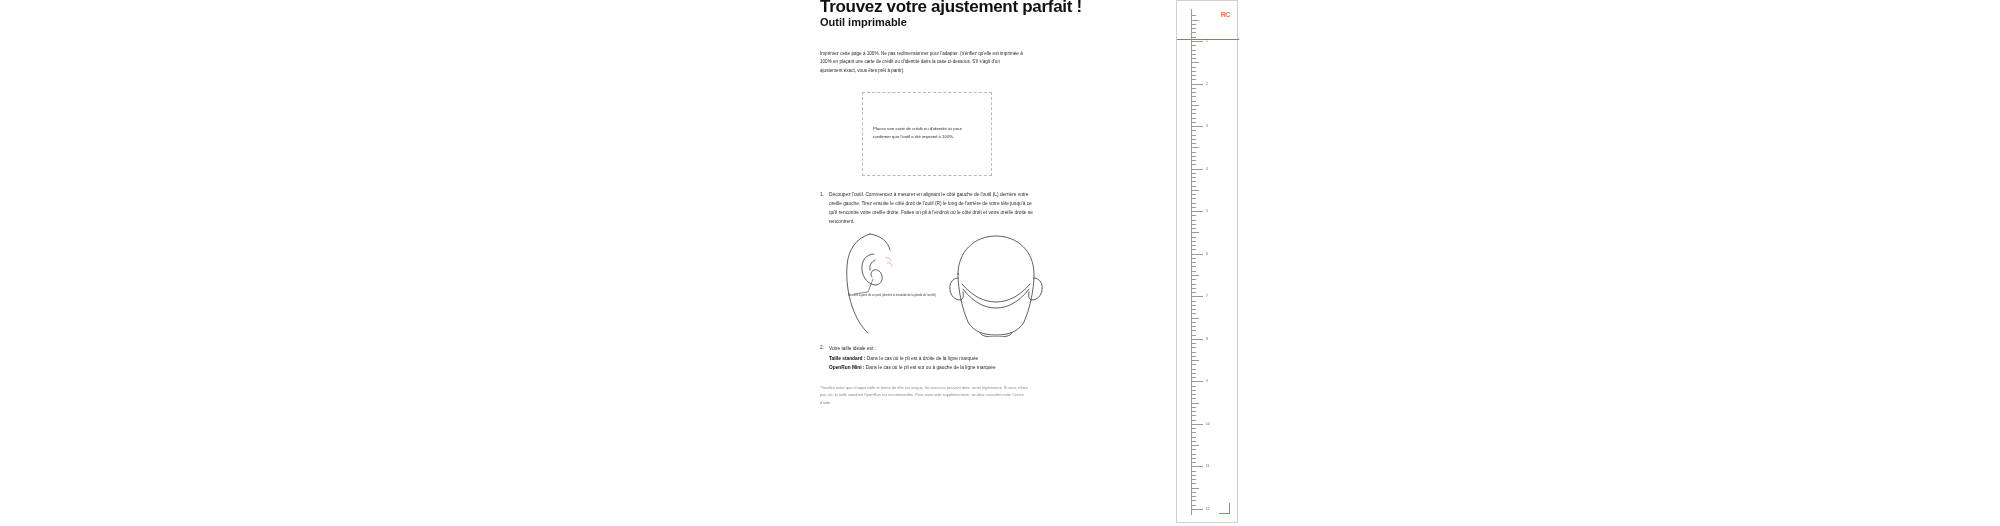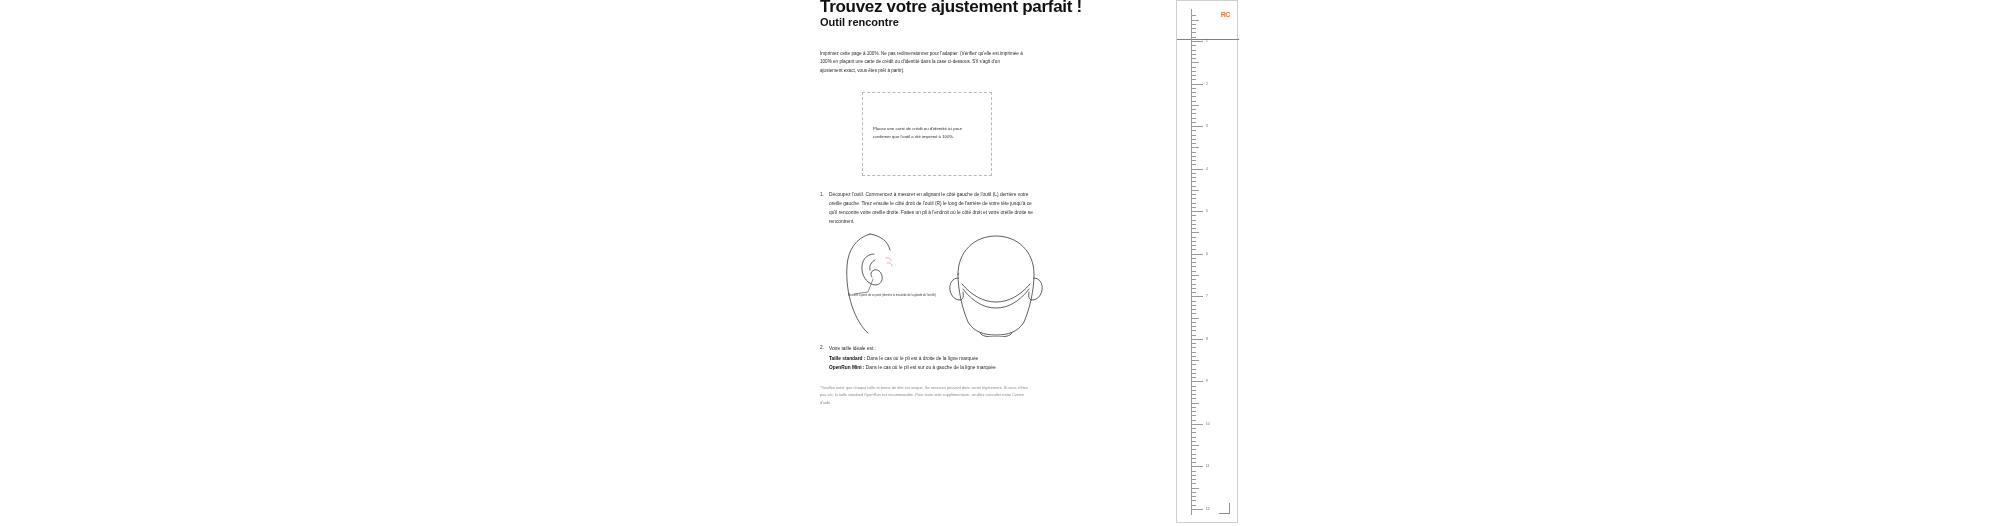--- a/index.html
+++ b/index.html
@@ -186,21 +186,21 @@
   }
 </style>
 </head>
 <body>
 
 <div class="page">
 
   <div class="doc">
 
     <div class="title">Trouvez votre ajustement parfait !</div>
-    <div class="subtitle">Outil rencontre</div>
+    <div class="subtitle">Outil imprimable</div>
     <div class="intro">Imprimez cette page à 100%. Ne pas redimensionner pour l'adapter. (Vérifiez qu'elle est imprimée à 100% en plaçant une carte de crédit ou d'identité dans la case ci-dessous. S'il s'agit d'un ajustement exact, vous êtes prêt à partir).</div>
 
     <div class="cardbox">
       <div class="cardbox-text">Placez une carte de crédit ou d'identité ici pour confirmer que l'outil a été imprimé à 100%.</div>
     </div>
 
     <div class="step step1">
       <div class="step-num">1.</div>
       <div class="step-body">Découpez l'outil. Commencez à mesurer en alignant le côté gauche de l'outil (L) derrière votre oreille gauche. Tirez ensuite le côté droit de l'outil (R) le long de l'arrière de votre tête jusqu'à ce qu'il rencontre votre oreille droite. Faites un pli à l'endroit où le côté droit et votre oreille droite se rencontrent.</div>
     </div>

